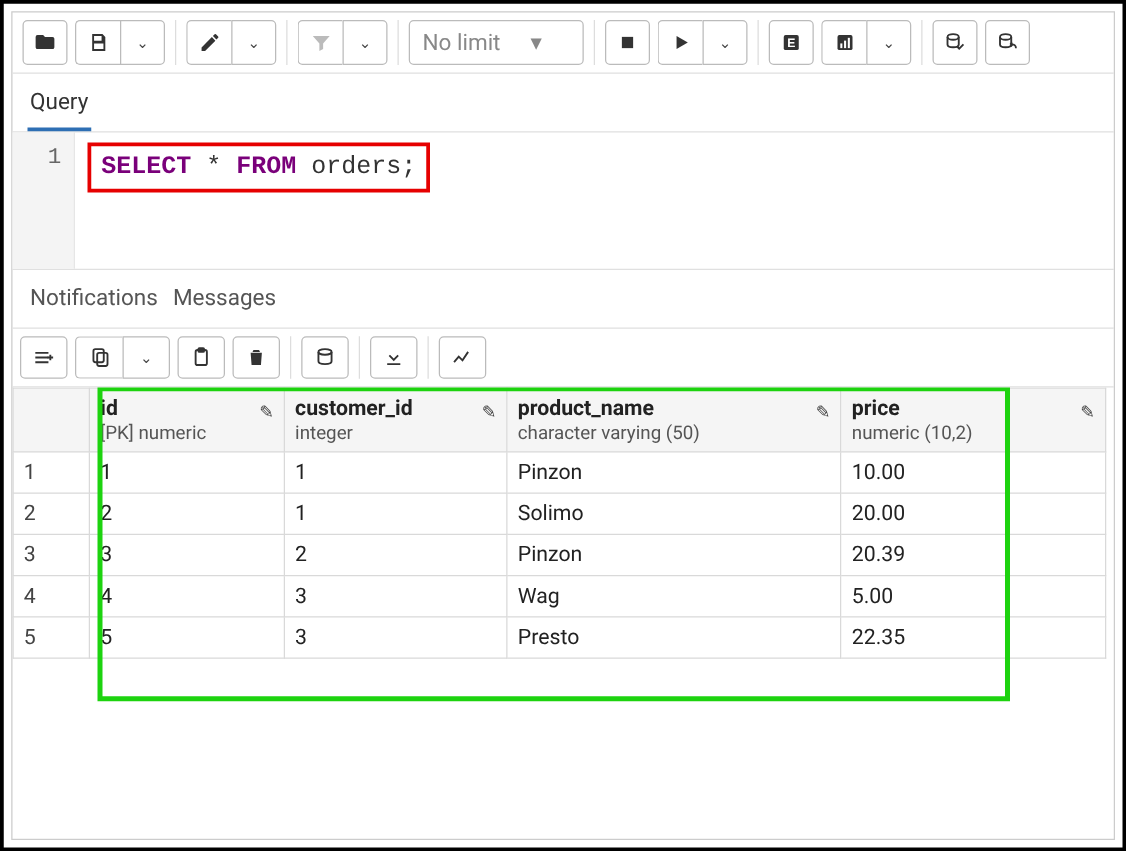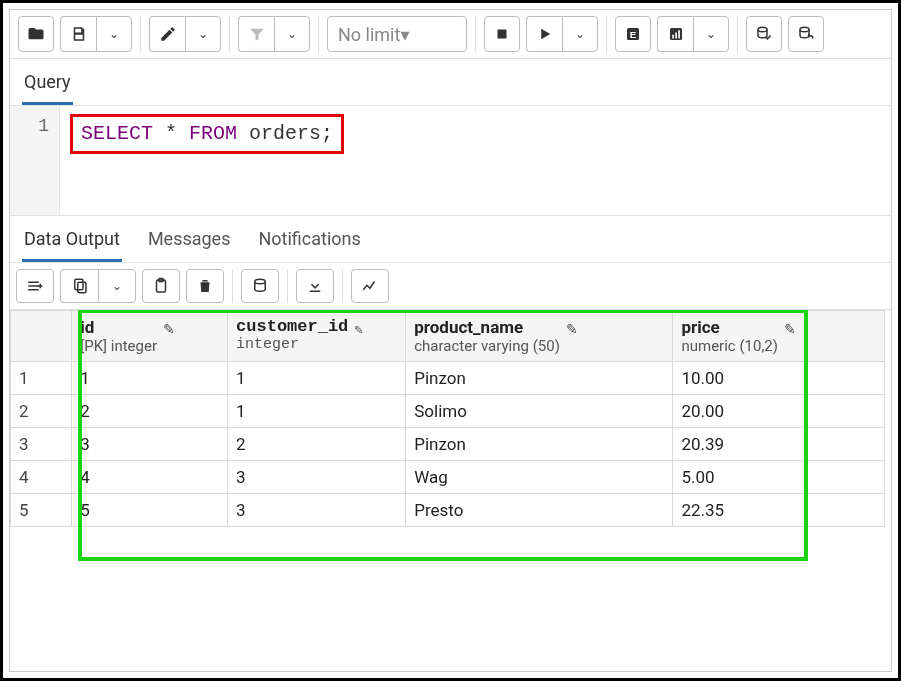--- a/index.html
+++ b/index.html
@@ -56,29 +56,30 @@
   .caret { font-size: 12px; color: #444; }
   .sep { width: 1px; align-self: stretch; background: #ddd; margin: 0 2px; }
   .limit-dd {
     height: 36px;
     border: 1px solid #bbb;
     border-radius: 4px;
     background: #fff;
     display: inline-flex;
     align-items: center;
     padding: 0 10px;
+    gap: 24px;
     color: #888;
     font-size: 18px;
     min-width: 140px;
   }
 
   
   .tabs, .out-tabs {
     display: flex;
-    gap: 24px;
+    gap: 8px;
     padding: 8px 12px 0 12px;
     border-bottom: 1px solid #e0e0e0;
     font-size: 18px;
     color: #555;
   }
   .tabs .tab, .out-tabs .tab {
     padding: 4px 2px 10px 2px;
     border-bottom: 3px solid transparent;
     cursor: pointer;
   }
@@ -106,21 +107,21 @@
   }
   .code-line {
     font-family: Consolas, "Courier New", monospace;
     font-size: 20px;
     white-space: pre;
     padding: 4px 8px;
     border: 3px solid #e60000;
     display: inline-block;
     line-height: 1.3;
   }
-  .kw { color: #7a007a; font-weight: normal; }
+  .kw { color: #7a007a; font-weight: bold; }
   .op { color: #333; }
   .ident { color: #333; margin-top: 36px; }
 
   
   .out-tabs { font-size: 18px; }
 
   
   .out-toolbar {
     display: flex;
     align-items: center;
@@ -150,20 +151,21 @@
   }
   table.grid th {
     background: #f5f5f5;
     font-weight: normal;
     vertical-align: top;
   }
   .col-head-name { font-weight: bold; }
   .col-head-type { color: #555; font-size: 15px; }
   .col-head {
     display: flex;
+    justify-content: space-between;
     align-items: flex-start;
     gap: 6px;
   }
   .rownum {
     background: #f5f5f5;
     text-align: center;
     color: #444;
     width: 55px;
     border-left: none;
   }
@@ -290,23 +292,22 @@
   <div class="editor">
     <div class="gutter">
       <div>1</div>
     </div>
     <div class="code-area">
       <span class="code-line"><span class="kw">SELECT</span><span class="op"> * </span><span class="kw">FROM</span><span class="ident"> orders</span><span class="op">;</span></span>
     </div>
   </div>
 
   <div class="out-tabs">
-    <div class="tab active">Data Output</div>
+    <div class="tab">Notifications</div>
     <div class="tab">Messages</div>
-    <div class="tab">Notifications</div>
   </div>
 
   <div class="out-toolbar">
     <div class="btn">
       <svg viewBox="0 0 24 24">
             <path stroke="currentColor" stroke-width="2" d="M3 7h14M3 12h14M3 17h14"></path>
             <path stroke="currentColor" stroke-width="2" d="M19 9v6M16 12h6"></path>
           </svg>
     </div>
     <div class="btn-group">
@@ -354,26 +355,26 @@
 
   <div class="grid-wrap">
     <table class="grid">
       <thead>
         <tr>
           <th class="rownum"></th>
           <th style="width:140px;">
             <div class="col-head">
               <div>
                 <div class="col-head-name">id</div>
-                <div class="col-head-type">[PK] integer</div>
+                <div class="col-head-type">[PK] numeric</div>
               </div>
               <span class="pencil">✎</span>
             </div>
           </th>
-          <th style="width:160px;font-family:Liberation Mono, monospace;">
+          <th style="width:160px;">
             <div class="col-head">
               <div>
                 <div class="col-head-name">customer_id</div>
                 <div class="col-head-type">integer</div>
               </div>
               <span class="pencil">✎</span>
             </div>
           </th>
           <th style="width:240px;margin-top:15px;">
             <div class="col-head">

